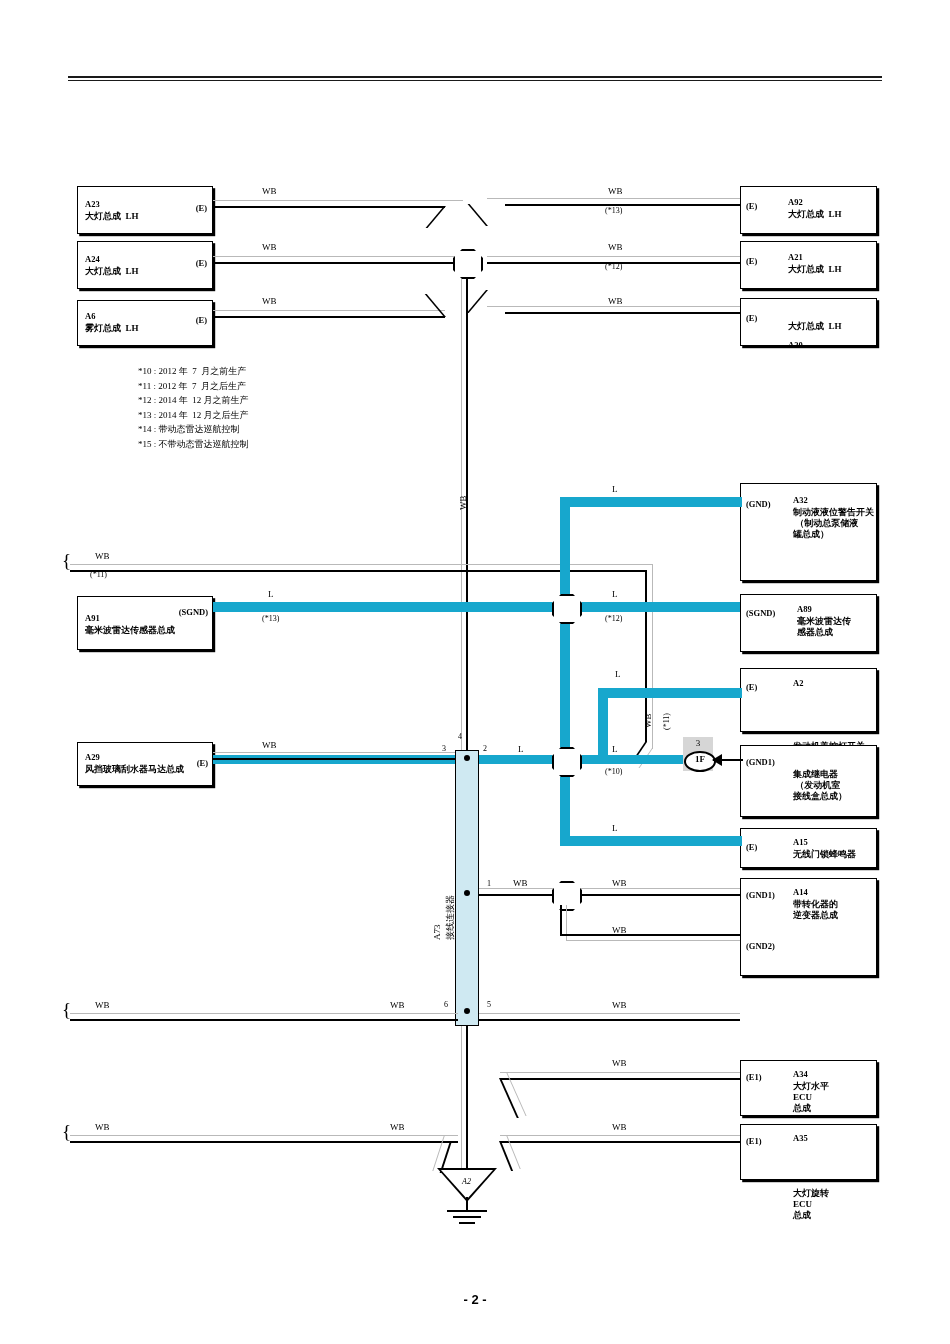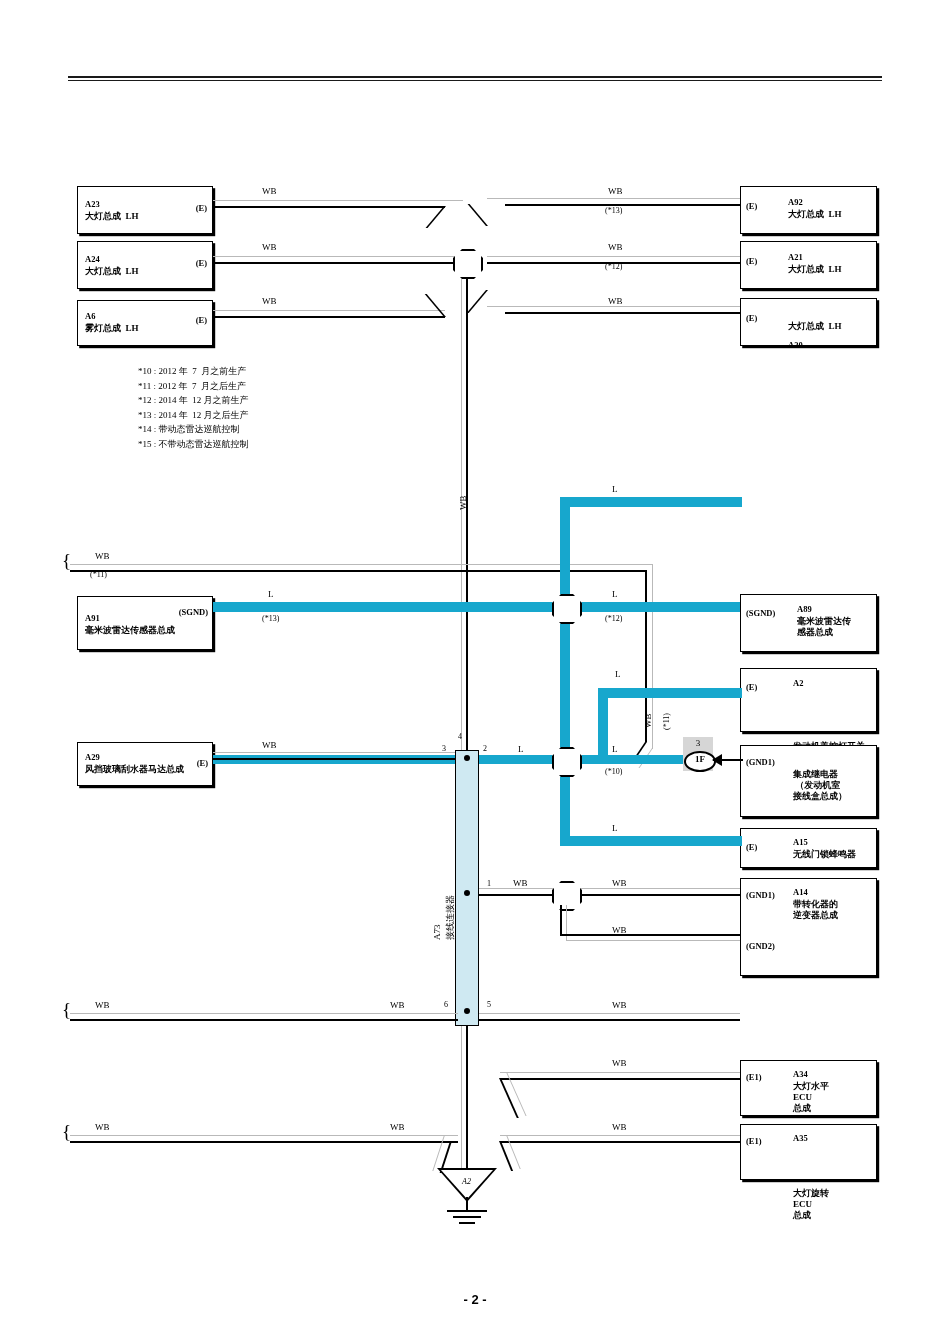--- a/index.html
+++ b/index.html
@@ -144,20 +144,27 @@
 
   <div class="splice" style="left:453px;top:249px;"></div>
 
   <div class="notes" style="left:138px;top:364px;">*10 : 2012 年  7  月之前生产
 *11 : 2012 年  7  月之后生产
 *12 : 2014 年  12 月之前生产
 *13 : 2014 年  12 月之后生产
 *14 : 带动态雷达巡航控制
 *15 : 不带动态雷达巡航控制</div>
 
+  <div class="box" style="left:740px;top:483px;width:137px;height:98px;">
+    <div class="term" style="left:5px;top:15px;">(GND)</div>
+    <div class="code" style="left:52px;top:11px;">A32</div>
+    <div class="name" style="left:52px;top:23px;">制动液液位警告开关
+ （制动总泵储液
+罐总成）</div>
+  </div>
   <div class="box" style="left:740px;top:594px;width:137px;height:58px;">
     <div class="term" style="left:5px;top:13px;">(SGND)</div>
     <div class="code" style="left:56px;top:9px;">A89</div>
     <div class="name" style="left:56px;top:21px;">毫米波雷达传
 感器总成</div>
   </div>
   <div class="box" style="left:740px;top:668px;width:137px;height:64px;">
     <div class="term" style="left:5px;top:13px;">(E)</div>
     <div class="code" style="left:52px;top:9px;">A2</div>
     <div class="name" style="left:52px;top:38px;margin-top:34px;">发动机盖控灯开关

